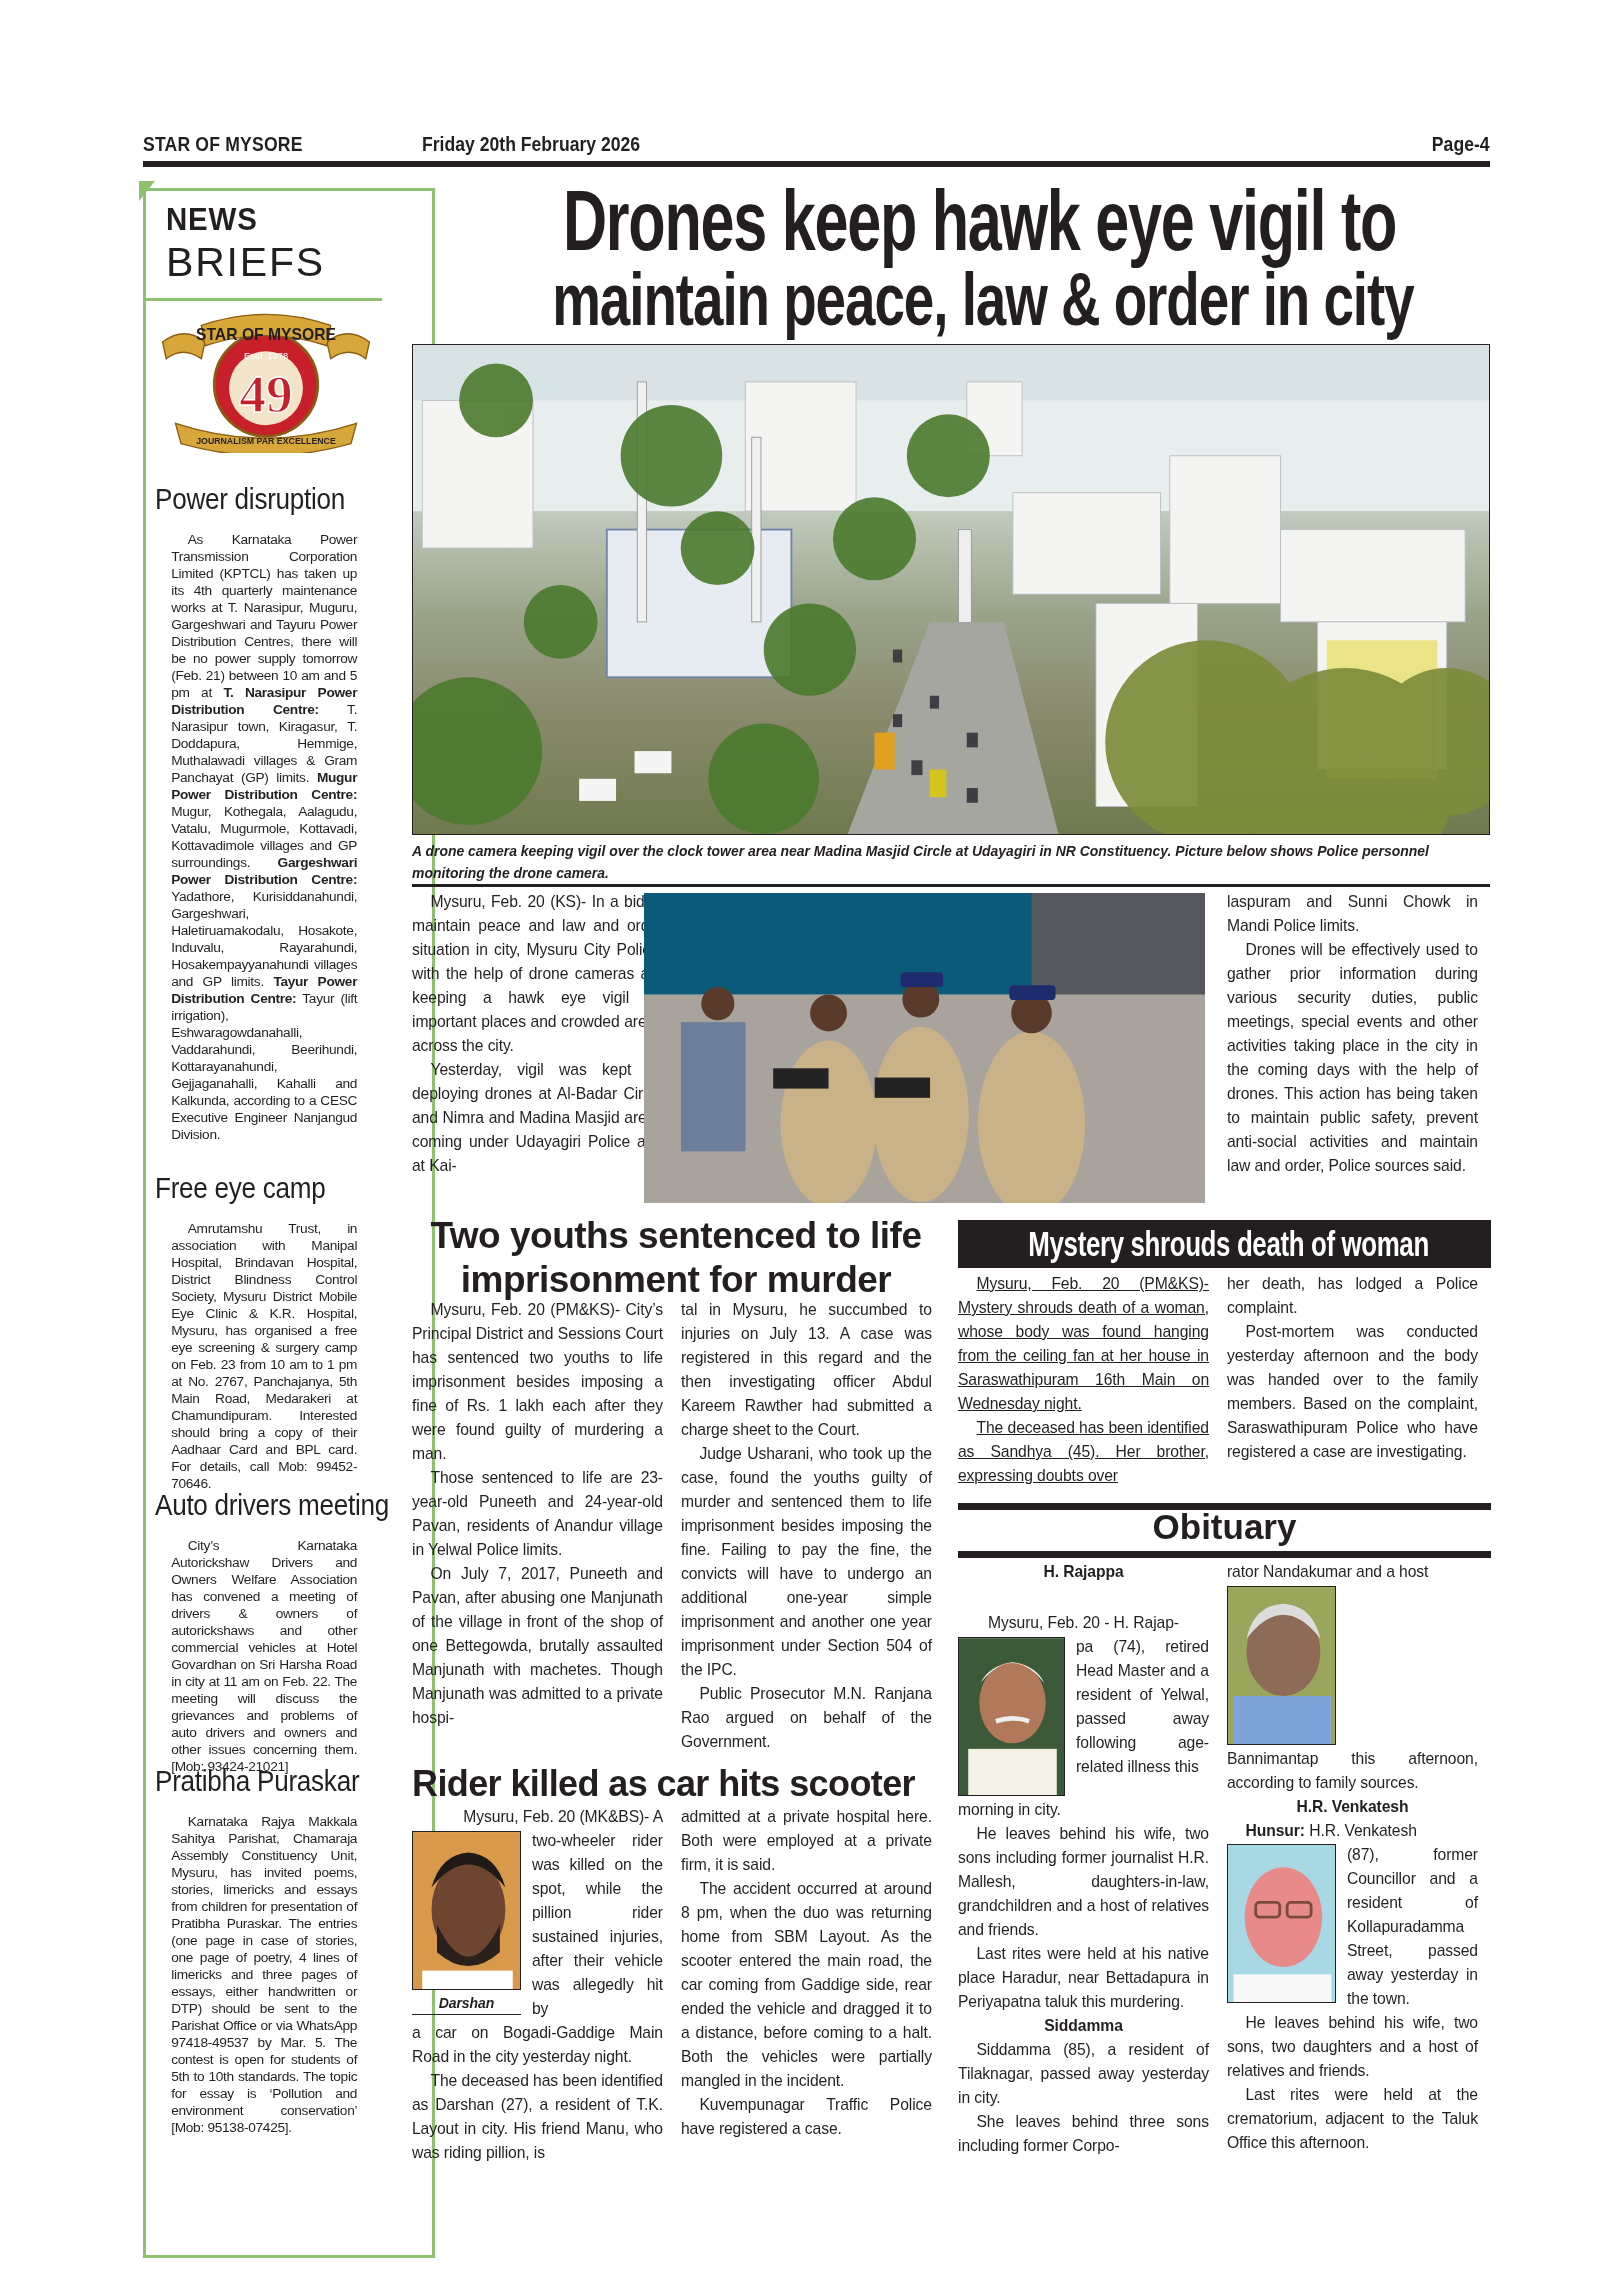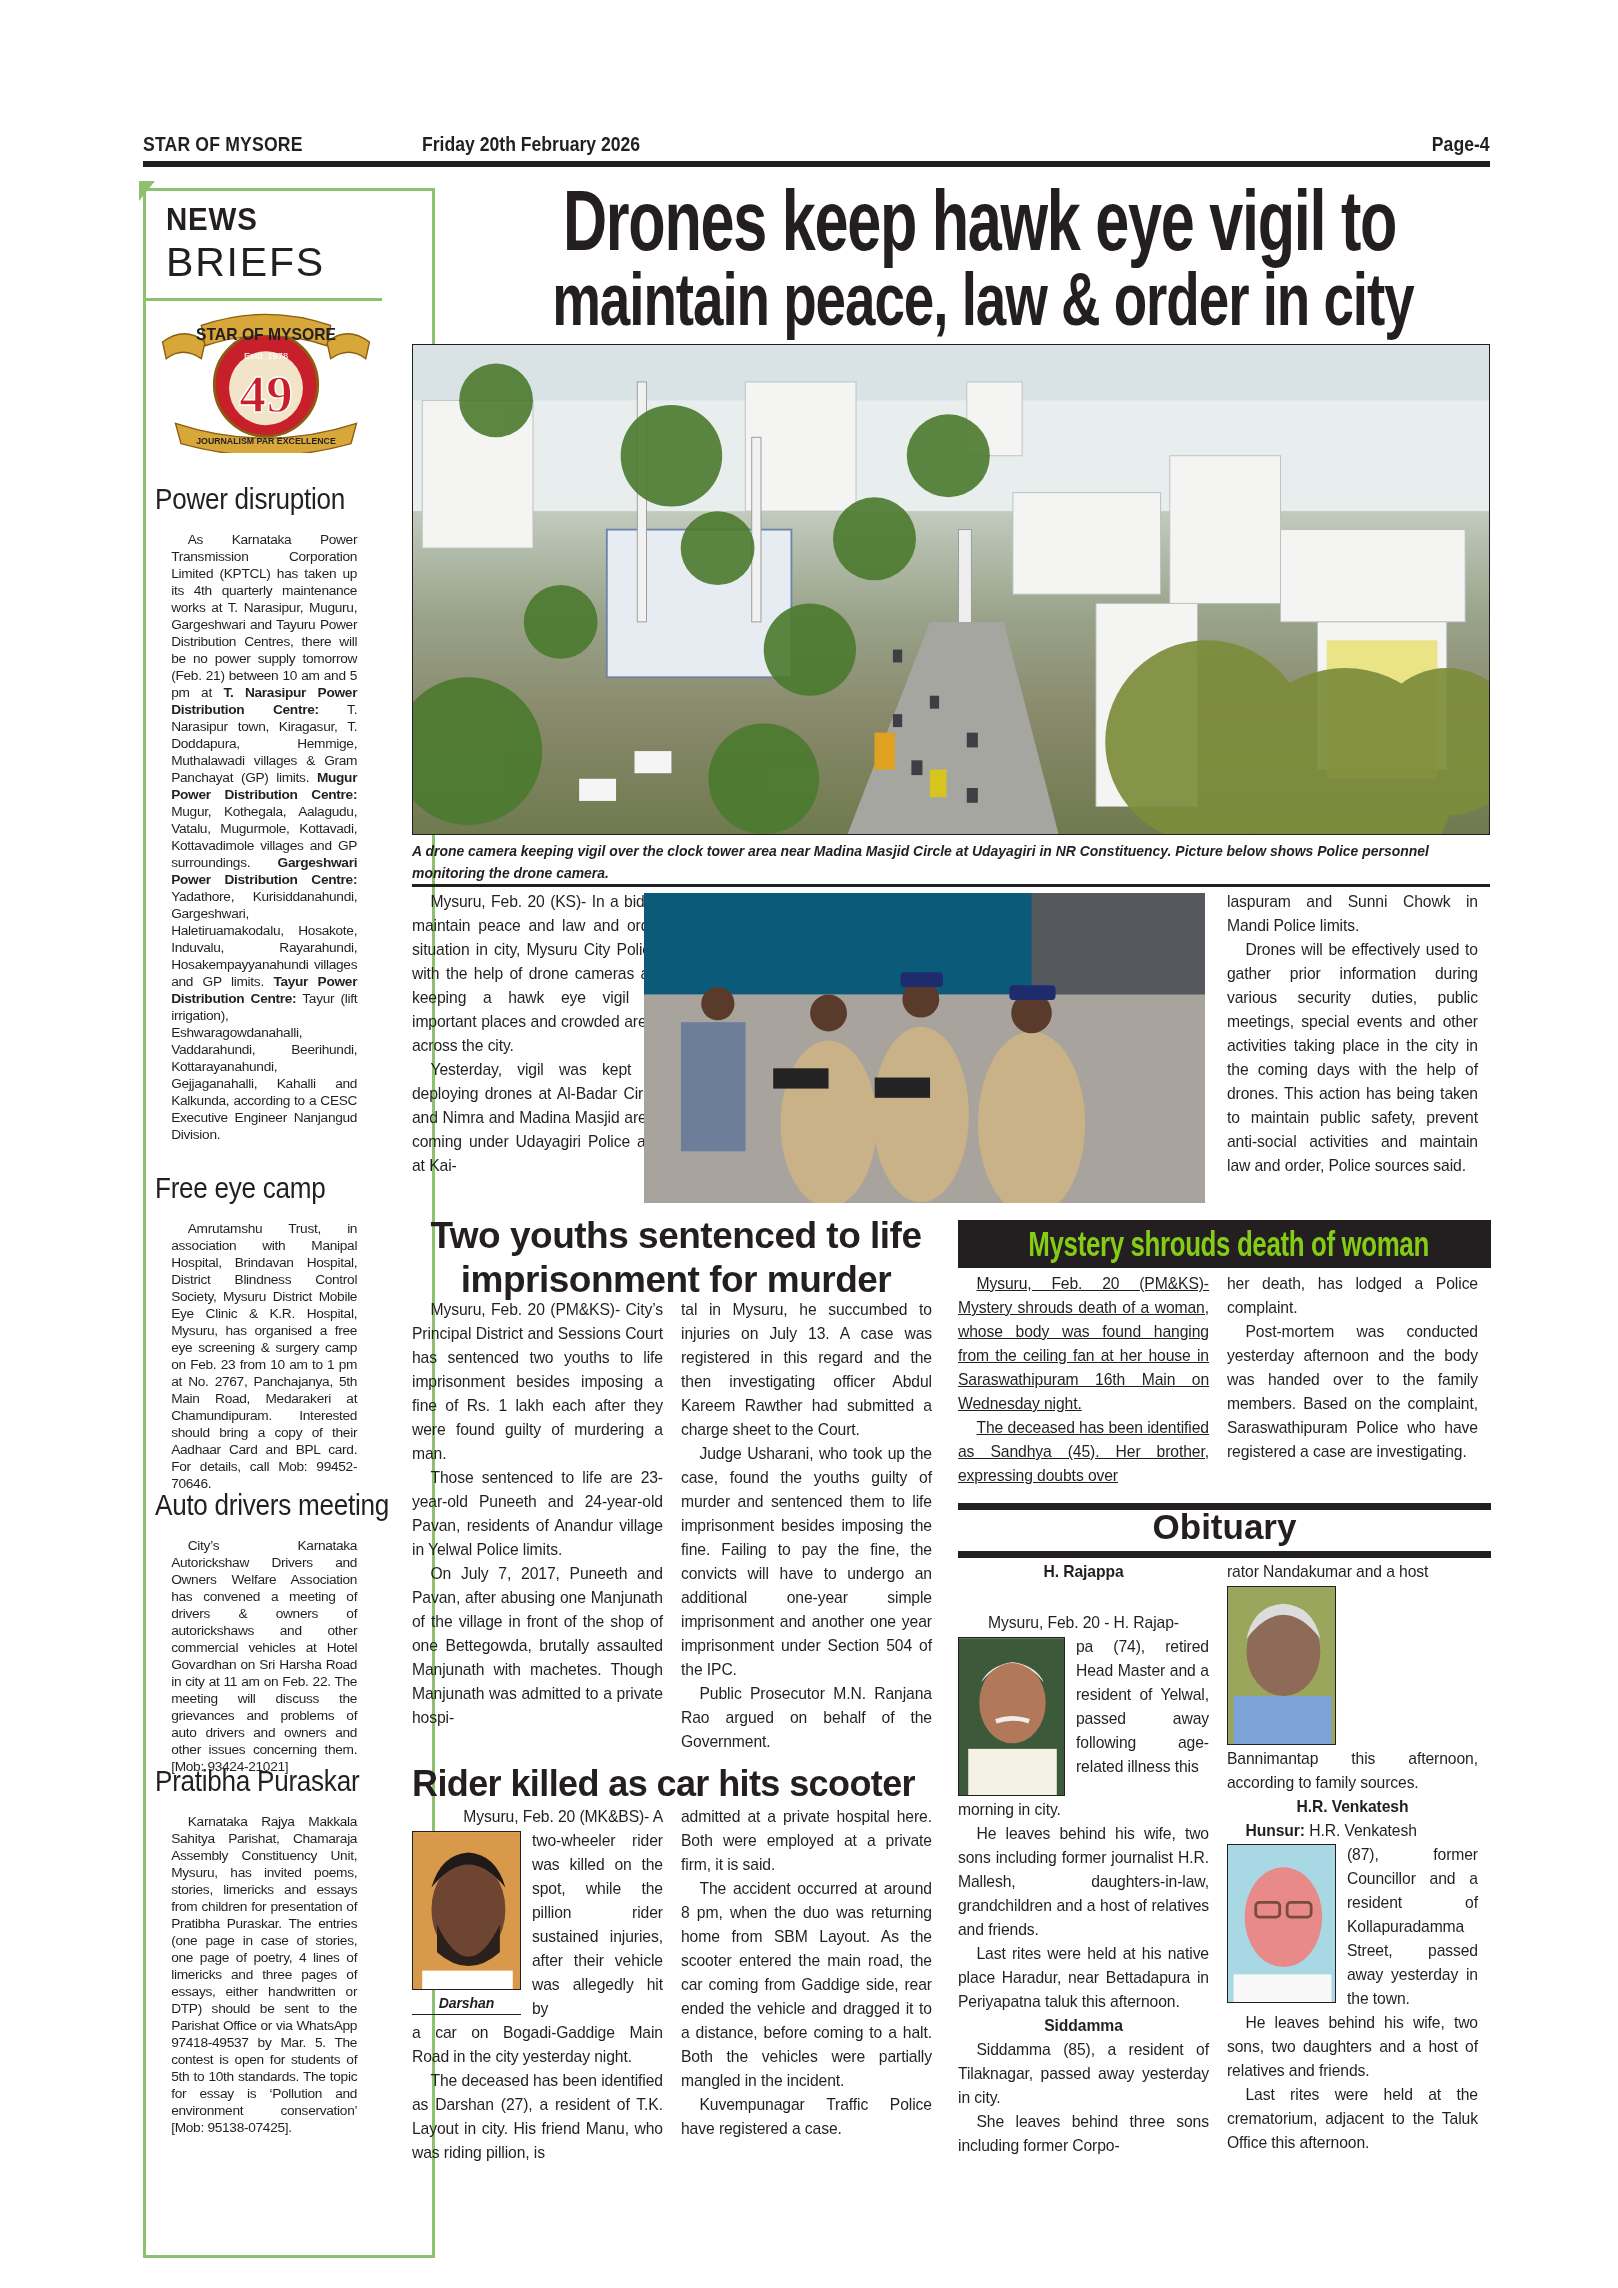--- a/index.html
+++ b/index.html
@@ -31,21 +31,21 @@
   .caption { top:840px; left:412px; width:1078px; font-size:15px; line-height:22px; font-weight:bold; font-style:italic; transform:scaleX(0.93); transform-origin:left; width:1159px; }
   .caption-rule { top:884px; left:412px; width:1078px; height:2.8px; background:#231f20; }
 
   .col { position:absolute; font-size:15.7px; line-height:24px; text-align:justify; letter-spacing:-0.1px; }
   .col p { margin:0; text-indent:18.5px; }
   .col p.noind { text-indent:0; }
 
   .police-photo { top:893px; left:644px; width:561px; height:310px; overflow:hidden; background:linear-gradient(180deg,#0f4f6a 0%,#2f7a8c 30%, #8a8580 55%, #c5b08e 75%, #b7a886 100%); }
 
   .h-two { top:1214px; left:412px; width:528px; text-align:center; font-weight:bold; font-size:37px; line-height:44px; letter-spacing:-0.5px; }
-  .mystery-bar { top:1220px; left:958px; width:533px; height:48px; background:#231f20; color:#84cc16; text-align:center; }
+  .mystery-bar { top:1220px; left:958px; width:533px; height:48px; background:#231f20; color:#ffffff; text-align:center; }
   .mystery-bar span { display:inline-block; font-weight:bold; font-size:35px; line-height:48px; transform:scaleX(0.74); transform-origin:center; white-space:nowrap; letter-spacing:-0.5px; }
   .rule { position:absolute; background:#231f20; }
 
   .h-rider { top:1763px; left:412px; width:528px; font-weight:bold; font-size:36px; line-height:41px; letter-spacing:-0.6px; white-space:nowrap; }
   .h-obit { top:1506px; left:958px; width:533px; text-align:center; font-weight:bold; font-size:35px; line-height:41px; }
   .obit-name { font-weight:bold; text-align:center; font-size:15.7px; line-height:24px; }
 
   .photo-frame { position:absolute; border:1.8px solid #231f20; box-sizing:border-box; overflow:hidden; }
   .photo-cap { position:absolute; font-weight:bold; font-style:italic; font-size:14px; text-align:center; border-bottom:1.8px solid #231f20; }
 </style>
@@ -224,21 +224,21 @@
       <rect width="116" height="172" fill="#3c5a3a"></rect>
       <ellipse cx="58" cy="70" rx="36" ry="44" fill="#b2785a"></ellipse>
       <path d="M24 48 Q58 6 92 48 Q84 30 58 26 Q32 30 24 48Z" fill="#eeeeee"></path>
       <rect x="10" y="120" width="96" height="52" fill="#f4f1e6"></rect>
       <path d="M40 90 Q58 84 76 90" stroke="#eee" stroke-width="5" fill="none"></path>
     </svg>
   </div>
   <div class="noind" style="text-align:justify;">pa (74), retired Head Master and a resident of Yelwal, passed away following age-related illness this</div>
   <p class="noind" style="clear:both;">morning in city.</p>
   <p>He leaves behind his wife, two sons including former journalist H.R. Mallesh, daughters-in-law, grandchildren and a host of relatives and friends.</p>
-  <p>Last rites were held at his native place Haradur, near Bettadapura in Periyapatna taluk this afternoon.</p>
+  <p>Last rites were held at his native place Haradur, near Bettadapura in Periyapatna taluk this murdering.</p>
   <div class="obit-name">Siddamma</div>
   <p>Siddamma (85), a resident of Tilaknagar, passed away yesterday in city.</p>
   <p>She leaves behind three sons including former Corpo-</p>
 </div>
 
 <div class="col" style="top:1560px;left:1227px;width:251px;">
   <p class="noind">rator Nandakumar and a host</p>
   <div class="photo-frame" style="position:relative;float:left;width:109px;height:159px;margin:1.8px 11px 1.8px 0;">
     <svg width="109" height="159" viewBox="0 0 118 172">
       <rect width="118" height="172" fill="#9aa65c"></rect>

